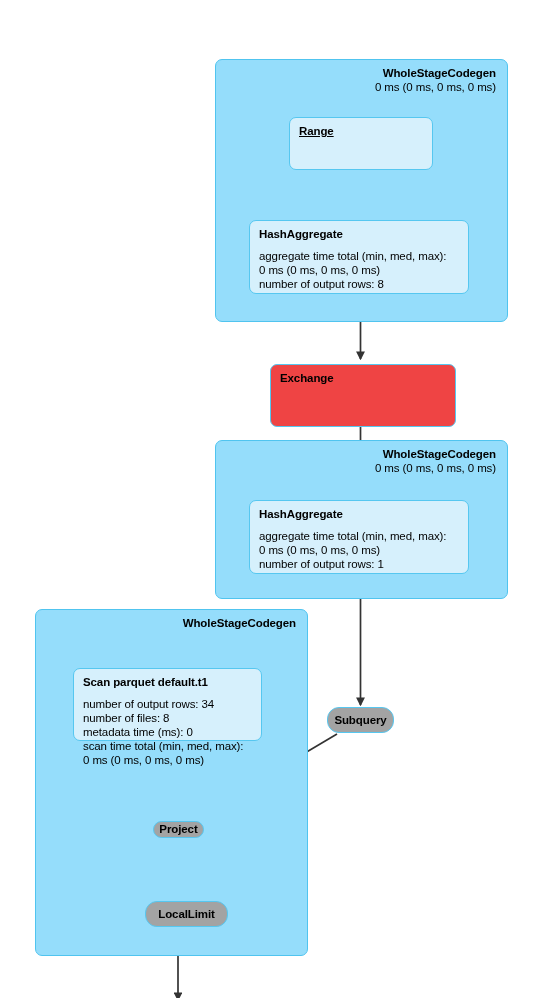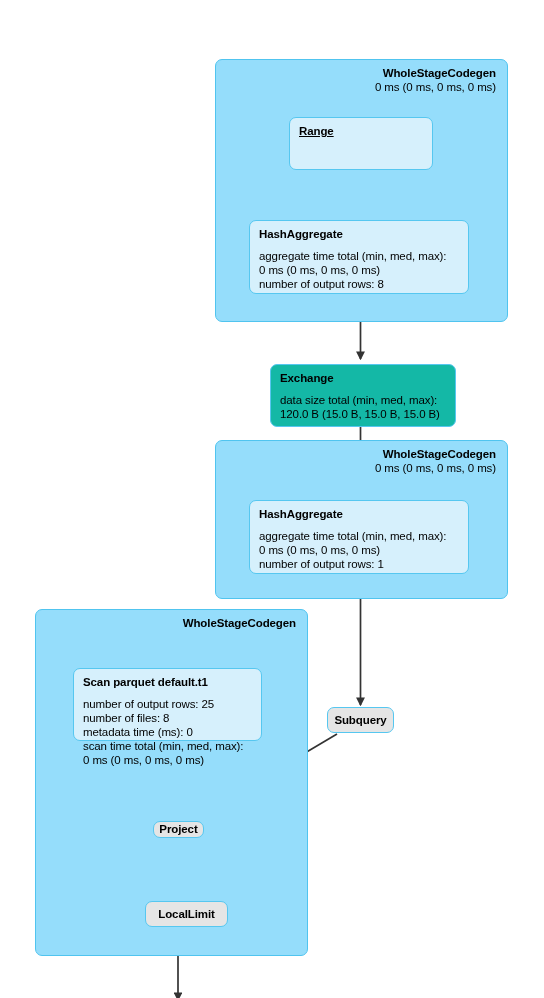--- a/index.html
+++ b/index.html
@@ -63,21 +63,21 @@
   .node {
     position: absolute;
     box-sizing: border-box;
     background: #d6f0fc;
     border: 1px solid #56c7f0;
     border-radius: 7px;
     z-index: 3;
     padding: 6px 9px 7px 9px;
   }
   .node.on-white {
-    background: #14b8a6;
+    background: #ef4444;
   }
   .node-title {
     display: block;
     font-size: 11.5px;
     font-weight: bold;
     color: #000000;
     line-height: 1.25;
     letter-spacing: -0.1px;
     white-space: nowrap;
   }
@@ -90,21 +90,22 @@
     letter-spacing: -0.1px;
     white-space: pre-line;
   }
 
   
   .node.compact {
     padding: 0;
     display: flex;
     align-items: center;
     justify-content: center;
-    background: #e5e5e5;
+    background: #a3a3a3;
+    border-radius: 12px;
   }
   .node.compact .node-title {
     font-size: 11.5px;
     text-align: center;
   }
 </style>
 </head>
 <body>
 
 <div id="canvas">
@@ -146,22 +147,20 @@
 
   <div class="node" style="left:249px; top:174px; width:220px; height:74px;">
     <span class="node-title">HashAggregate</span>
     <span class="node-metrics">aggregate time total (min, med, max):
 0 ms (0 ms, 0 ms, 0 ms)
 number of output rows: 8</span>
   </div>
 
   <div class="node on-white" style="left:270px; top:318px; width:186px; height:63px;">
     <span class="node-title">Exchange</span>
-    <span class="node-metrics">data size total (min, med, max):
-120.0 B (15.0 B, 15.0 B, 15.0 B)</span>
   </div>
 
   <div class="stage" style="left:215px; top:394px; width:293px; height:159px;">
     <div class="stage-header">
       <span class="stage-title">WholeStageCodegen</span>
       <span class="stage-metrics">0 ms (0 ms, 0 ms, 0 ms)</span>
     </div>
   </div>
 
   <div class="node" style="left:249px; top:454px; width:220px; height:74px;">
@@ -172,21 +171,21 @@
   </div>
 
   <div class="stage" style="left:35px; top:563px; width:273px; height:347px;">
     <div class="stage-header">
       <span class="stage-title">WholeStageCodegen</span>
     </div>
   </div>
 
   <div class="node" style="left:73px; top:622px; width:189px; height:73px;">
     <span class="node-title">Scan parquet default.t1</span>
-    <span class="node-metrics">number of output rows: 25
+    <span class="node-metrics">number of output rows: 34
 number of files: 8
 metadata time (ms): 0
 scan time total (min, med, max):
 0 ms (0 ms, 0 ms, 0 ms)</span>
   </div>
 
   <div class="node compact" style="left:327px; top:661px; width:67px; height:26px;">
     <span class="node-title">Subquery</span>
   </div>
 

